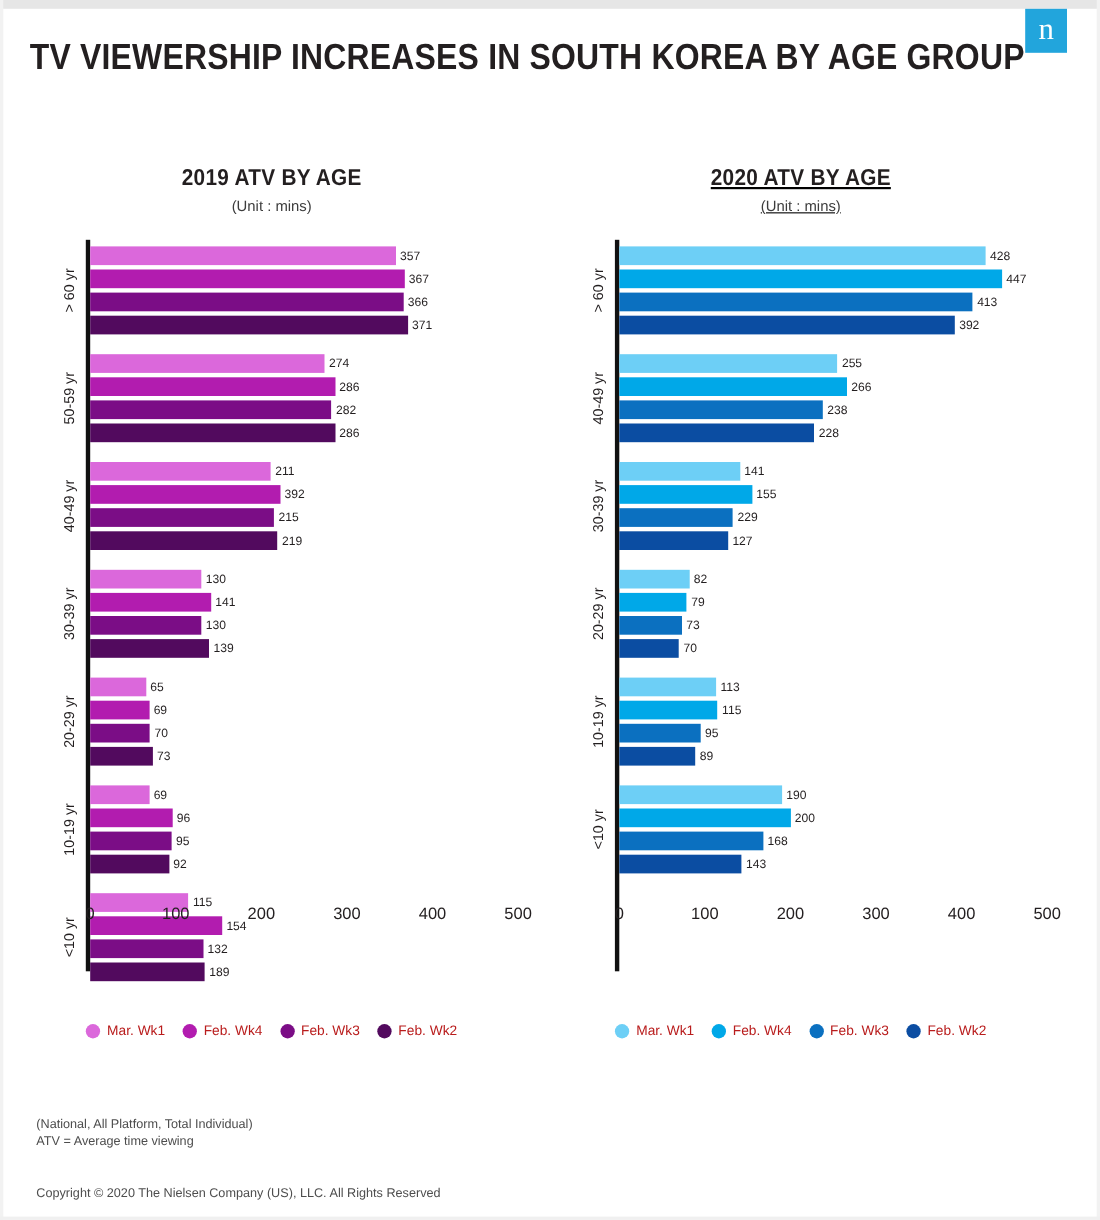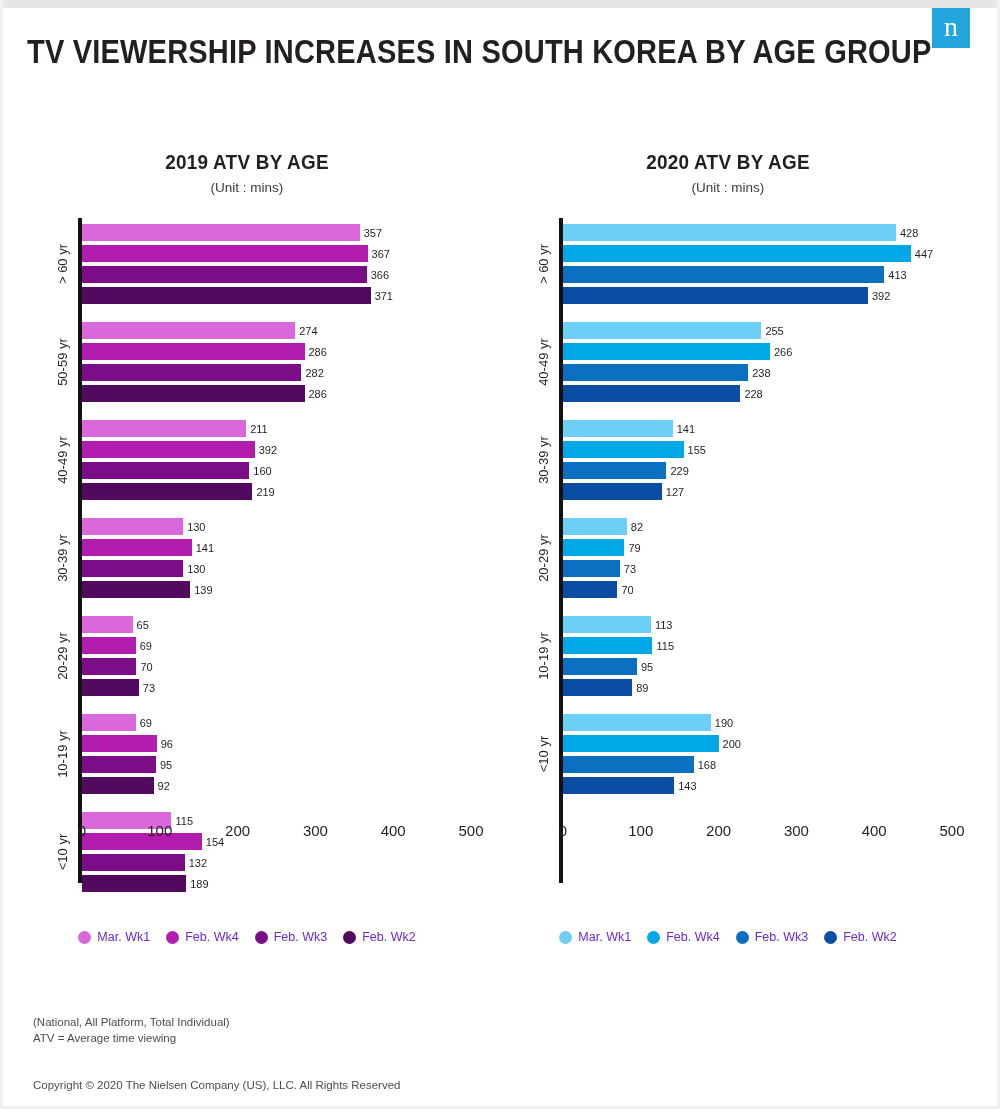--- a/index.html
+++ b/index.html
@@ -65,21 +65,21 @@
   }
 
   
   .panel {
     position: absolute;
     top: 150px;
     width: 470px;
     height: 820px;
   }
   .panel-left  { left: 12px; }
-  .panel-right { left: 493px; }
+  .panel-right { left: 493px; text-decoration: underline; }
 
   .panel-title {
     text-align: center;
     font-family: "Liberation Sans Narrow", "Liberation Sans", sans-serif;
     font-weight: bold;
     font-size: 21px;
     color: #231f20;
     transform: scaleX(0.9);
     letter-spacing: 0.3px;
   }
@@ -180,21 +180,21 @@
     align-items: center;
     gap: 6px;
   }
   .legend-dot {
     width: 13px; height: 13px;
     border-radius: 50%;
     display: block;
   }
   .legend-label {
     font-size: 12.5px;
-    color: #6d28d9;
+    color: #b91c1c;
     white-space: nowrap;
     text-align: right;
   }
 
   
   .footer {
     position: absolute;
     left: 33px;
     bottom: 18px;
     width: 600px;
@@ -273,21 +273,21 @@
           <div class="bar-row">
             <span class="bar" style="background: rgb(219, 104, 219); width: 164.158px;"></span>
             <span class="bar-value">211</span>
           </div>
           <div class="bar-row">
             <span class="bar" style="background: rgb(178, 28, 175); width: 172.716px;"></span>
             <span class="bar-value">392</span>
           </div>
           <div class="bar-row">
             <span class="bar" style="background: rgb(123, 13, 134); width: 167.27px;"></span>
-            <span class="bar-value">160</span>
+            <span class="bar-value">215</span>
           </div>
           <div class="bar-row">
             <span class="bar" style="background: rgb(82, 10, 94); width: 170.382px;"></span>
             <span class="bar-value">219</span>
           </div>
         </div>
         <div class="group">
           <div class="group-label">30-39 yr</div>
           <div class="bar-row">
             <span class="bar" style="background: rgb(219, 104, 219); width: 101.14px;"></span>

